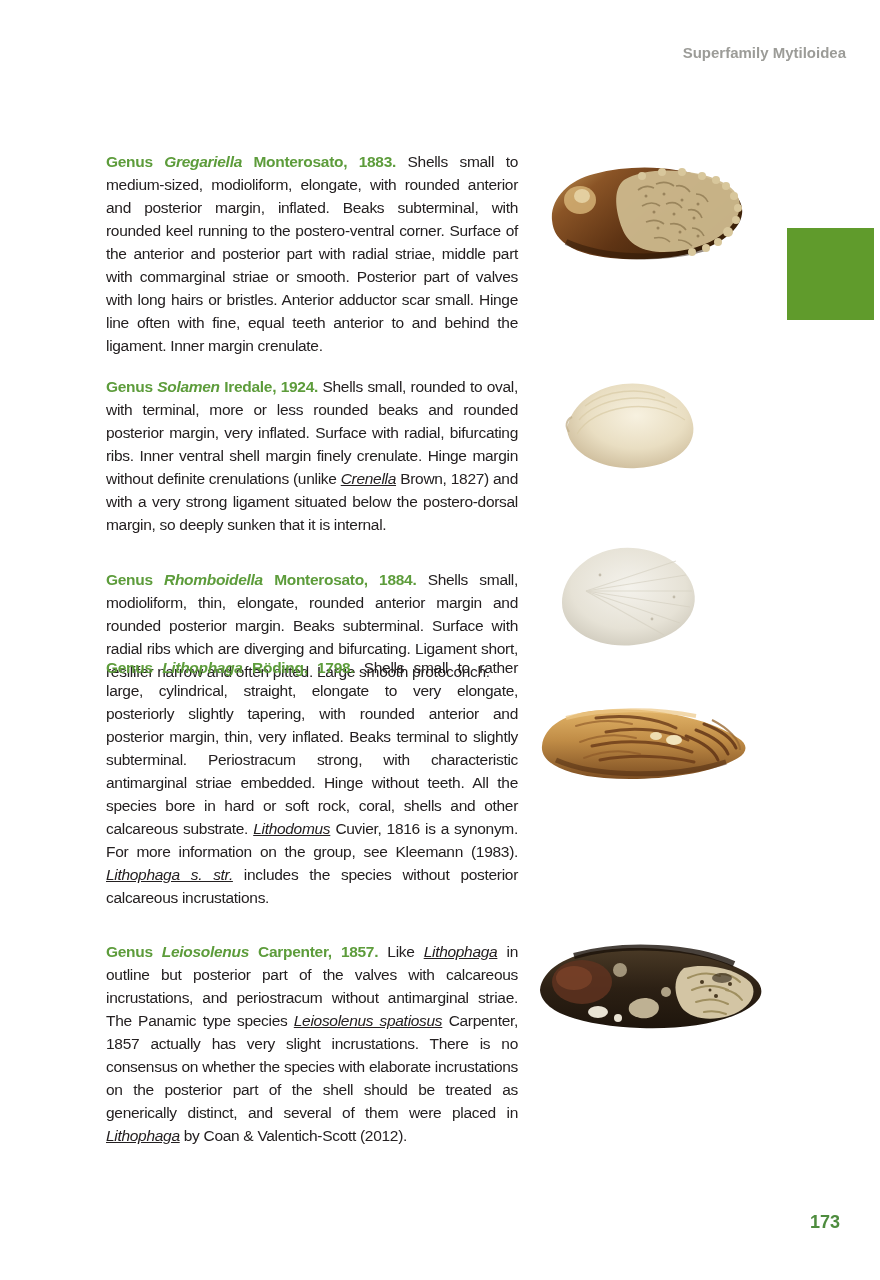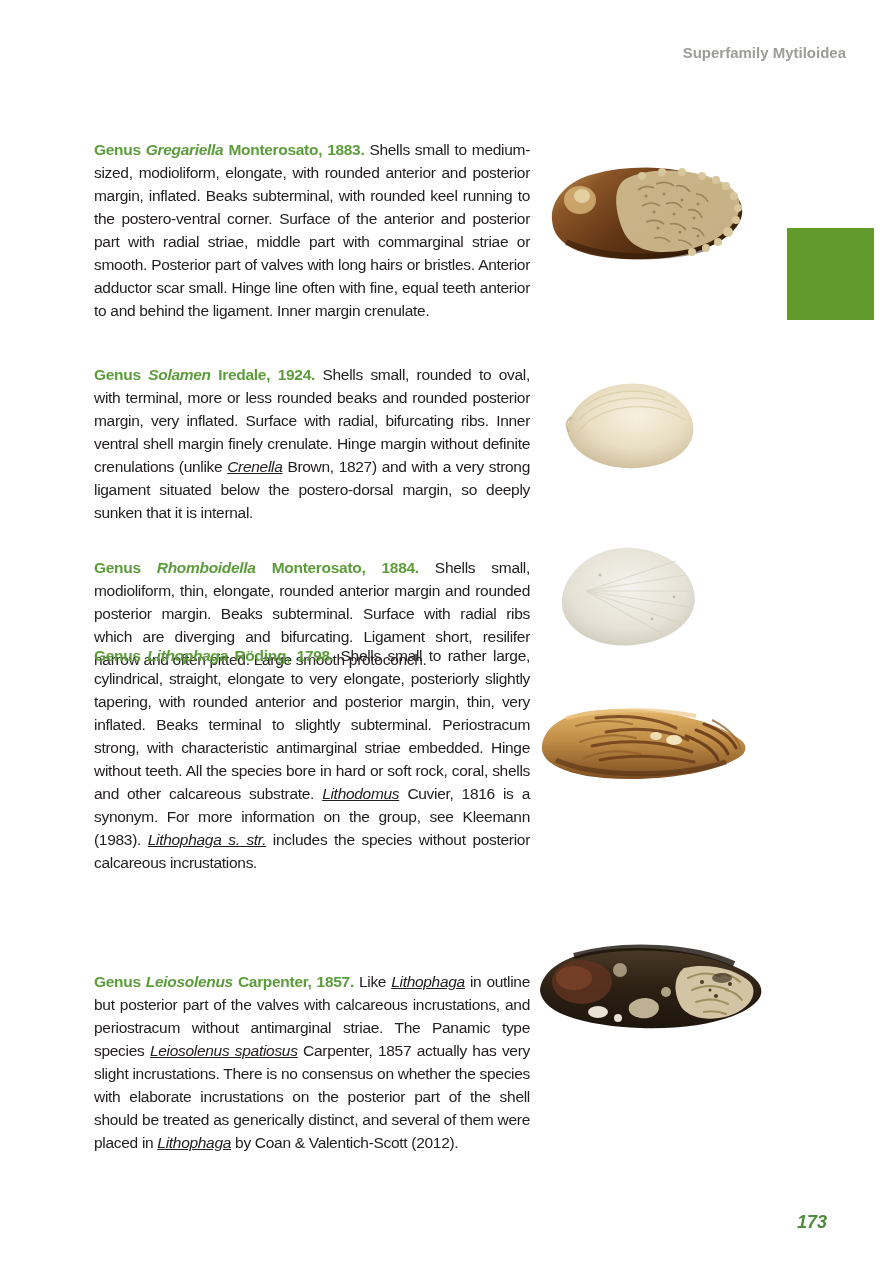--- a/index.html
+++ b/index.html
@@ -14,40 +14,39 @@
   .running-header{
     position:absolute;top:44px;right:34px;
     font-size:15px;font-weight:600;letter-spacing:0;
     color:var(--running-header-gray,#9c9c98);
   }
   .section-tab{
     position:absolute;left:787px;top:228px;width:87px;height:92px;
     background:var(--tab-green,#609b2c);
   }
   .entry{position:absolute;left:94px;width:436px;}
-  .e1{top:138px}.e2{top:363px}.e3{top:556px}.e4{top:644px}.e5{top:970px}
+  .e1{top:138px}.e2{top:363px}.e3{top:556px}.e4{top:644px}.e5{top:928px}
   .para{
-    margin:0;text-align:justify;
+    margin:12px;text-align:justify;
     font-size:15.5px;line-height:23px;letter-spacing:-0.3px;
     color:var(--body-text,#242021);
   }
   .seg-g{color:var(--genus-green,#5d9c3b);font-weight:700;}
   .seg-gi{color:var(--genus-green,#5d9c3b);font-weight:700;font-style:italic;}
   .seg-i{font-style:italic;text-decoration:underline;}
   .shell{position:absolute;}
   .s1{left:546px;top:156px;width:202px;height:118px;}
   .s2{left:561px;top:376px;width:140px;height:98px;}
   .s3{left:556px;top:541px;width:146px;height:112px;}
   .s4{left:536px;top:698px;width:218px;height:92px;}
   .s5{left:534px;top:934px;width:236px;height:106px;}
   .page-number{
-    position:absolute;top:1212px;right:53px;
+    position:absolute;top:1212px;right:40px;
     font-size:18px;font-weight:700;
     color:var(--page-number-green,#4e8c3e);
-    font-style:italic;
   }
 </style>
 </head>
 <body>
 
 <div class="page">
 
   <div class="running-header">Superfamily Mytiloidea</div>
 
   <div class="section-tab"></div>

